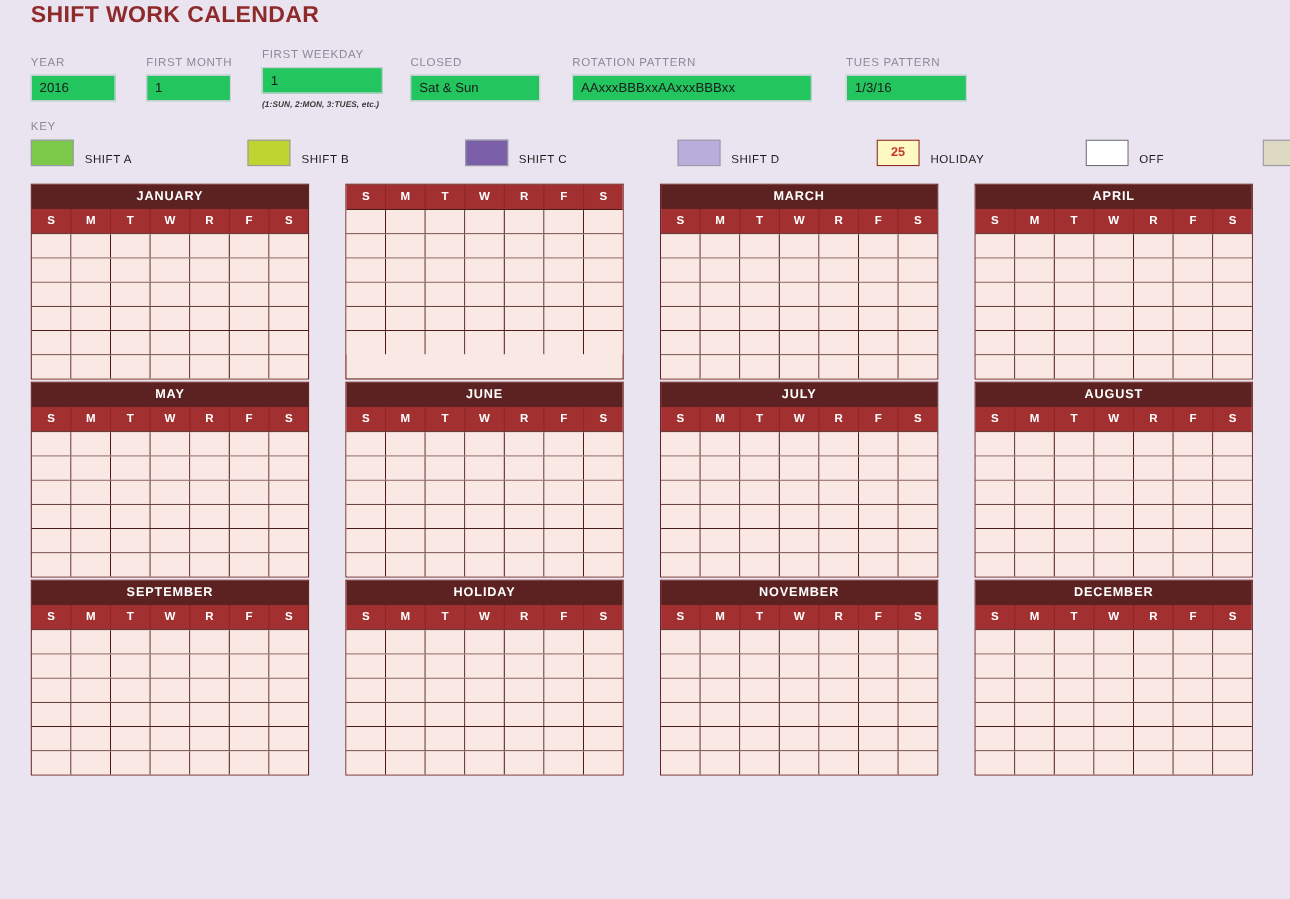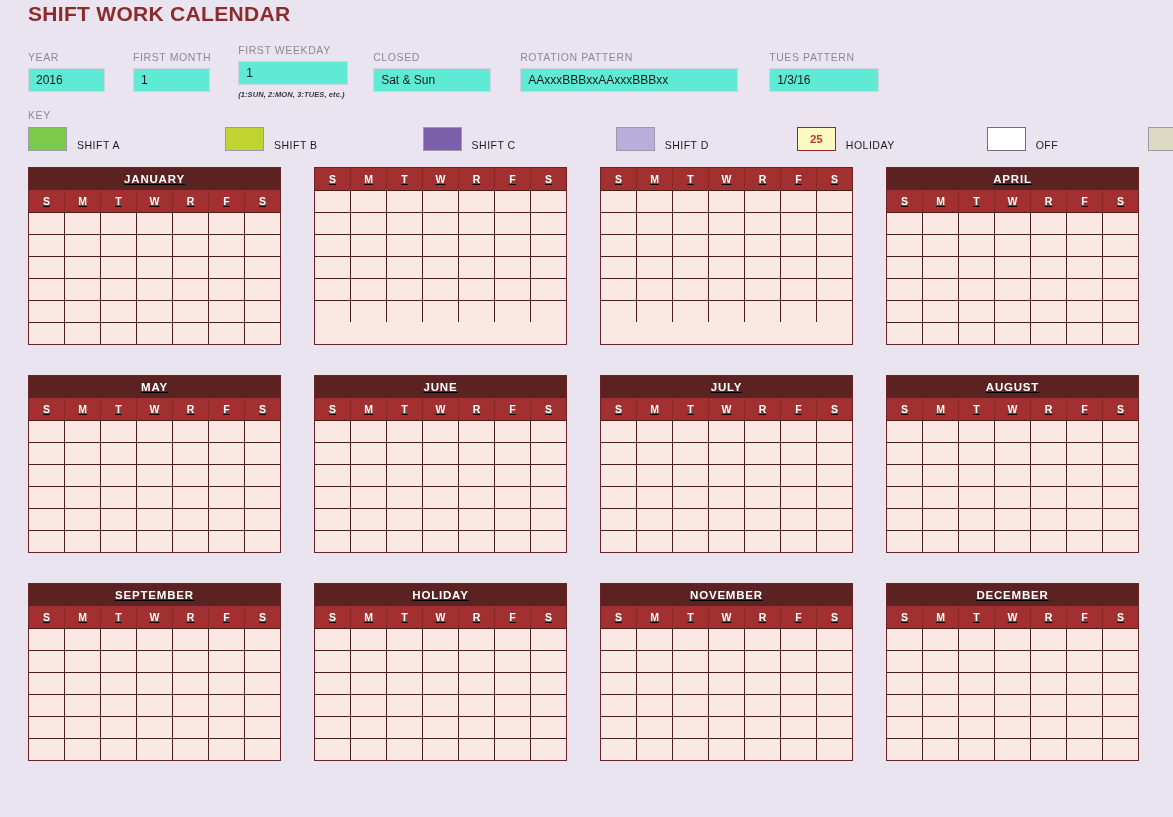--- a/index.html
+++ b/index.html
@@ -41,21 +41,21 @@
   }
   .field-label {
     font-size: 10.5px;
     color: #8a8a96;
     letter-spacing: 0.6px;
     margin-bottom: 4px;
     height: 13px;
     white-space: nowrap;
   }
   .field-input {
-    background: #5eead4;
+    background: #22c55e;
     border: 1px solid #d6d0de;
     height: 24px;
     line-height: 24px;
     font-size: 12px;
     color: #1b1b1b;
     padding: 0 7px;
     box-sizing: border-box;
     font-family: "Liberation Sans", sans-serif;
     outline: none;
     border-radius: 0;
@@ -132,22 +132,21 @@
   }
 
   
   .calendars {
     position: absolute;
     left: 28px;
     top: 167px;
     width: 1117px;
     display: flex;
     flex-direction: column;
-    row-gap: 30px;
-    text-decoration: underline;
+    row-gap: 2px;
   }
   .cal-row {
     display: flex;
     column-gap: 33px;
   }
   .month {
     width: 253px;
     border: 1px solid #6b2424;
     box-sizing: border-box;
     background: #fae8e4;
@@ -394,20 +393,21 @@
           <div class="day-cell"></div>
           <div class="day-cell"></div>
           <div class="day-cell"></div>
           <div class="day-cell"></div>
           <div class="day-cell"></div>
           <div class="day-cell"></div>
           <div class="day-cell"></div>
         </div>
       </div>
       <div class="month">
+        <div class="month-title">MARCH</div>
         <div class="dow-row">
           <div class="dow">S</div>
           <div class="dow">M</div>
           <div class="dow">T</div>
           <div class="dow">W</div>
           <div class="dow">R</div>
           <div class="dow">F</div>
           <div class="dow">S</div>
         </div>
         <div class="week-row">

